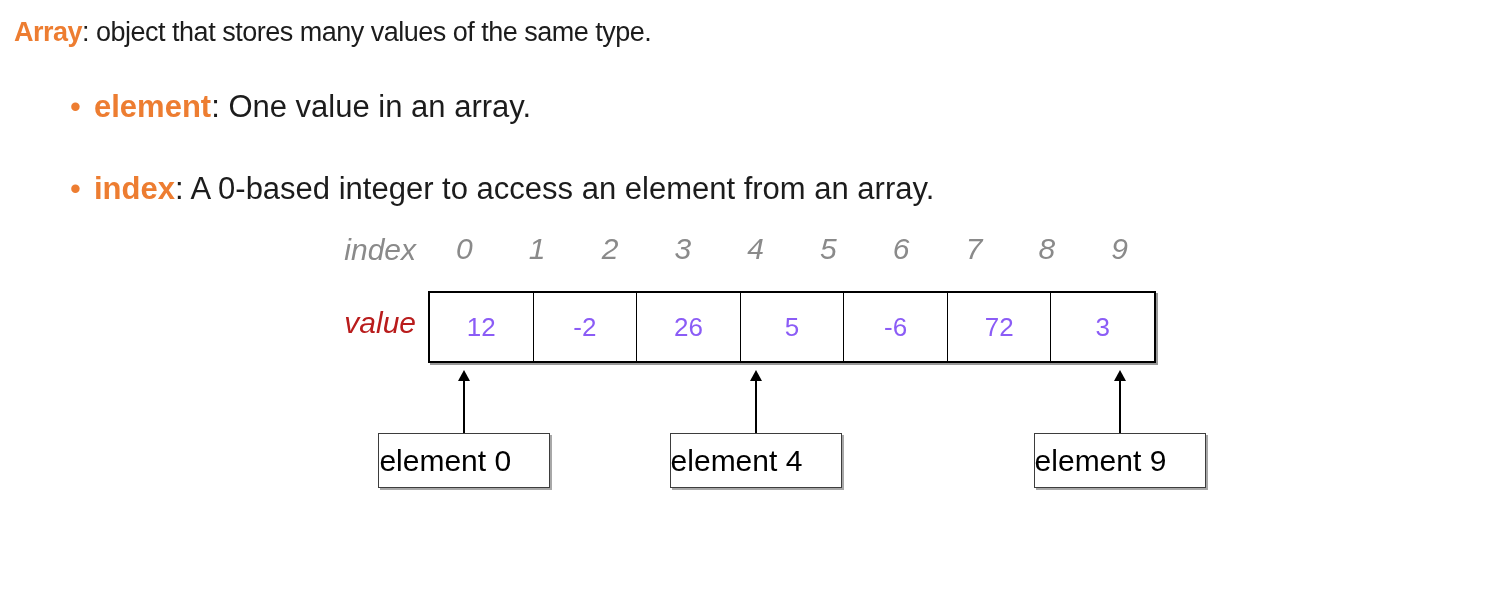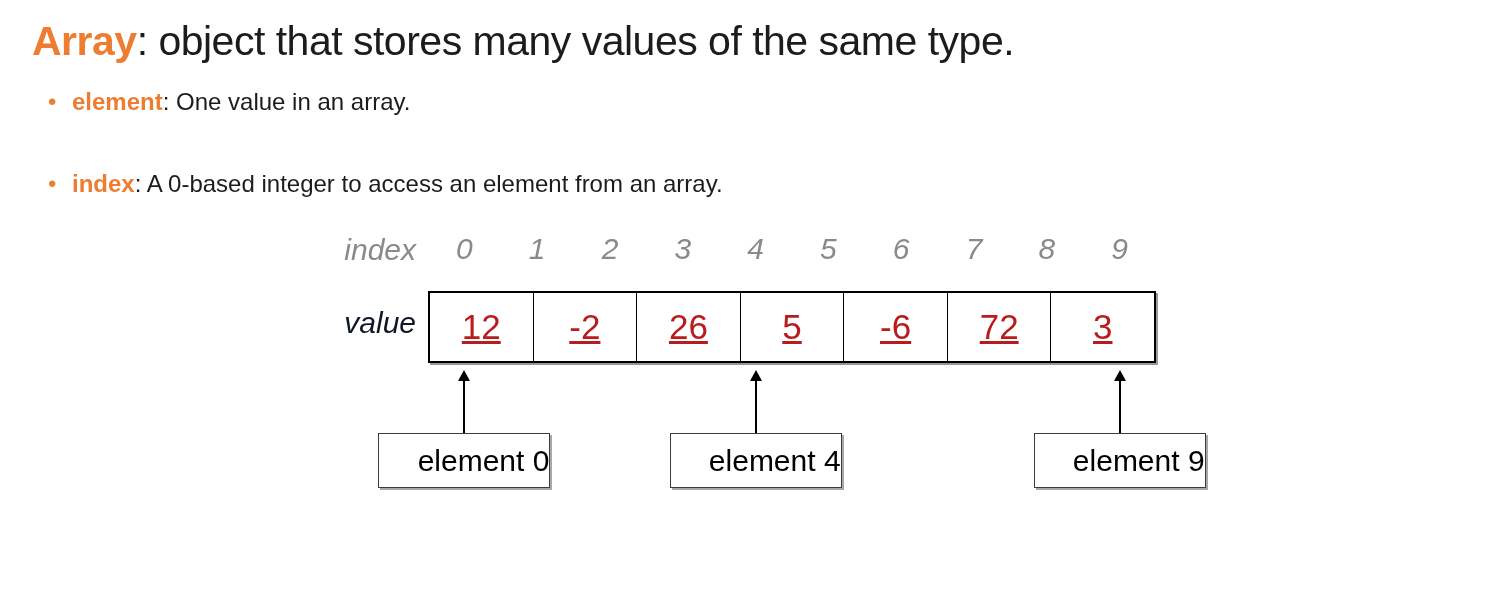--- a/index.html
+++ b/index.html
@@ -1,50 +1,50 @@
 <!DOCTYPE html>
 <html style="--orange: #ED7D31; --gray: #8A8A8A; --ink: #1C1C1C;"><head>
 <meta charset="utf-8">
 <style>
   * { margin:0; padding:0; box-sizing:border-box; }
   html,body { background:#ffffff; }
   .slide {
     position:relative; width:1504px; height:594px; background:#ffffff;
     overflow:hidden; font-family:"Liberation Sans", sans-serif; color:var(--ink, #1c1c1c);
   }
-  .title { position:absolute; left:32px; top:16px; font-size:41px; line-height:1.25; letter-spacing:-0.5px; white-space:nowrap; }
+  .title { position:absolute; left:14px; top:16px; font-size:27px; line-height:1.25; letter-spacing:-0.5px; white-space:nowrap; }
   .term { color:var(--orange, #ED7D31); font-weight:700; }
-  .bullet { position:absolute; left:48px; font-size:24px; line-height:1.35; white-space:nowrap; }
+  .bullet { position:absolute; left:70px; font-size:31px; line-height:1.35; white-space:nowrap; }
   .bullet-1 { top:86px; }
   .bullet-2 { top:144px;margin-top:24px; }
   .marker { color:var(--orange, #ED7D31); display:inline-block; width:24px; }
   .row-label { position:absolute; width:120px; text-align:right; font-style:italic; font-size:30px; line-height:1.2; }
   .idx-label { left:296px; top:232px; color:var(--gray, #8a8a8a); }
-  .val-label { left:296px; top:305px; color:#0f172a; }
+  .val-label { left:296px; top:305px; color:#b91c1c; }
   .index-row { position:absolute; left:428px; top:232px; width:728px; display:flex; }
   .index-row span { flex:1; text-align:center; font-style:italic; font-size:30px; color:var(--gray, #8a8a8a); }
   .array-box {
     position:absolute; left:428px; top:291px; width:728px; height:72px;
     border:2.5px solid #000; background:#fff; box-shadow:2px 2px 0 #999; display:flex;
   }
   .cell {
     flex:1; display:flex; align-items:center; justify-content:center;
-    font-size:35px; color:#b91c1c; border-right:1.5px solid #000;text-decoration:underline;
+    font-size:26px; color:#8b5cf6; border-right:1.5px solid #000;
   }
   .cell:last-child { border-right:none; }
   .arrow { position:absolute; top:370px; width:14px; height:63px; }
   .arrow-head {
     position:absolute; left:50%; top:0; margin-left:-6px; width:0; height:0;
     border-left:6px solid transparent; border-right:6px solid transparent; border-bottom:11px solid #000;
   }
   .arrow-shaft { position:absolute; left:50%; top:9px; bottom:0; width:2px; margin-left:-1px; background:#000; }
   .callout-box {
     position:absolute; top:433px; width:172px; height:55px; background:#fff;
     border:1.8px solid #3d3d3d; box-shadow:2px 2px 0 #a8a8a8;
-    display:flex; align-items:center; justify-content:flex-end; font-size:30px; color:#000;
+    display:flex; align-items:center; justify-content:flex-start; font-size:30px; color:#000;
   }
 </style>
 </head>
 <body>
 
 <div class="slide">
 
   <div class="title">
     <span class="term">Array</span><span>: object that stores many values of the same type.</span>
   </div>

